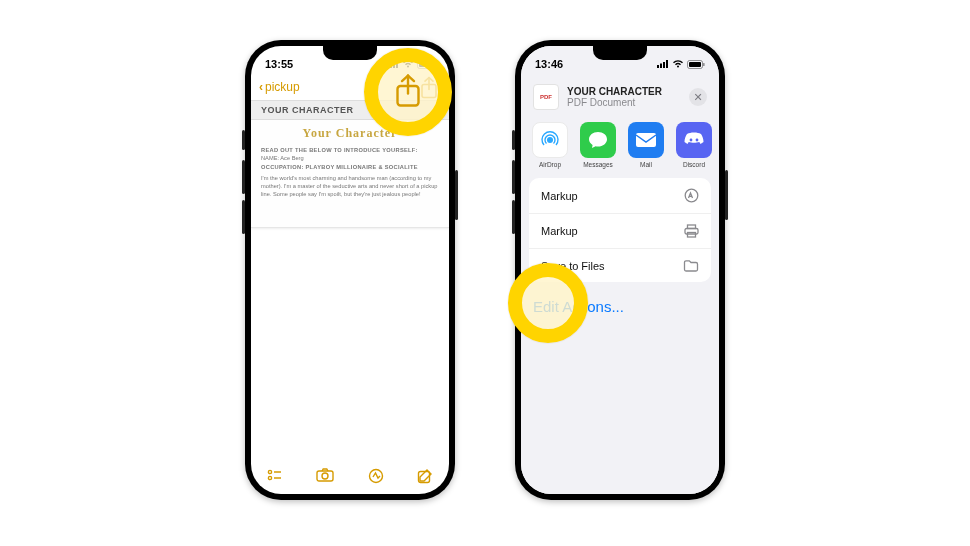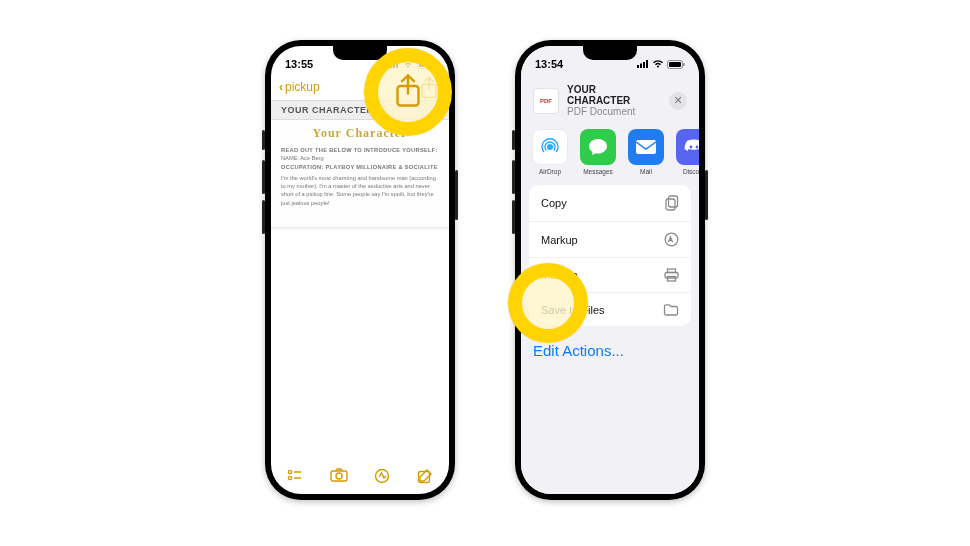--- a/index.html
+++ b/index.html
@@ -1,20 +1,20 @@
 <!DOCTYPE html>
 <html><head>
 <meta charset="utf-8">
 <style>
   * { box-sizing: border-box; margin: 0; padding: 0; font-family: -apple-system, "Helvetica Neue", Arial, sans-serif; -webkit-font-smoothing: antialiased; }
   body { background: #fff; width: 970px; height: 546px; position: relative; }
   .stage { position: absolute; inset: 0; display: flex; justify-content: center; gap: 60px; align-items: flex-start; padding-top: 40px; }
 
   
-  .phone { position: relative; width: 190px; height: 460px; }
+  .phone { position: relative; width: 210px; height: 460px; }
   .frame { position: absolute; inset: 0; border-radius: 36px; background: #000; box-shadow: 0 2px 6px rgba(0,0,0,.25); }
   .screen { position: absolute; top: 6px; left: 6px; right: 6px; bottom: 6px; border-radius: 30px; overflow: hidden; background: #fff; }
   .notch { position: absolute; top: 0; left: 50%; transform: translateX(-50%); width: 54px; height: 14px; background: #000; border-radius: 0 0 10px 10px; z-index: 50; }
   .side-btn { position: absolute; background: #222; border-radius: 2px; }
   .sb-l1 { left: -3px; top: 90px; width: 3px; height: 20px; }
   .sb-l2 { left: -3px; top: 120px; width: 3px; height: 34px; }
   .sb-l3 { left: -3px; top: 160px; width: 3px; height: 34px; }
   .sb-r1 { right: -3px; top: 130px; width: 3px; height: 50px; }
 
   
@@ -162,21 +162,21 @@
     <div class="frame"></div>
     <div class="side-btn sb-l1"></div>
     <div class="side-btn sb-l2"></div>
     <div class="side-btn sb-l3"></div>
     <div class="side-btn sb-r1"></div>
     <div class="screen">
       <div class="notch"></div>
 
       <div class="ss-bg">
         <div class="status">
-          <span>13:54</span>
+          <span>13:46</span>
           <span class="right-icons">
             <svg width="12" height="8" viewBox="0 0 12 8">
                 <rect x="0" y="5" width="2" height="3" fill="#000"></rect>
                 <rect x="3" y="3.5" width="2" height="4.5" fill="#000"></rect>
                 <rect x="6" y="2" width="2" height="6" fill="#000"></rect>
                 <rect x="9" y="0" width="2" height="8" fill="#000"></rect>
               </svg>
             <svg width="12" height="8" viewBox="0 0 12 8">
                 <path d="M6 7.5a1 1 0 100-2 1 1 0 000 2zM3 4.2a4.3 4.3 0 016 0l-1 1a2.9 2.9 0 00-4 0zM1 2.2a7.2 7.2 0 0110 0l-1 1a5.8 5.8 0 00-8 0z" fill="#000"></path>
               </svg>
@@ -235,29 +235,20 @@
                   <circle cx="15" cy="9" r="1.4" fill="#5865f2"></circle>
                 </svg>
             </div>
             <div class="app-label">Discord</div>
           </div>
 
         </div>
 
         <div class="ss-list">
           <div class="ss-row">
-            <span>Copy</span>
-            <span class="ric">
-              <svg width="14" height="16" viewBox="0 0 14 16" fill="none" stroke="#8a8a8e" stroke-width="1.3">
-                  <rect x="3.5" y="1" width="9" height="11" rx="2"></rect>
-                  <rect x="1" y="4" width="9" height="11" rx="2"></rect>
-                </svg>
-            </span>
-          </div>
-          <div class="ss-row">
             <span>Markup</span>
             <span class="ric">
               <svg width="15" height="15" viewBox="0 0 15 15" fill="none" stroke="#8a8a8e" stroke-width="1.3">
                   <circle cx="7.5" cy="7.5" r="6.3"></circle>
                   <path d="M4.5 10l2-5 2 5M5.2 8.3h2.6"></path>
                 </svg>
             </span>
           </div>
           <div class="ss-row">
             <span>Markup</span>

